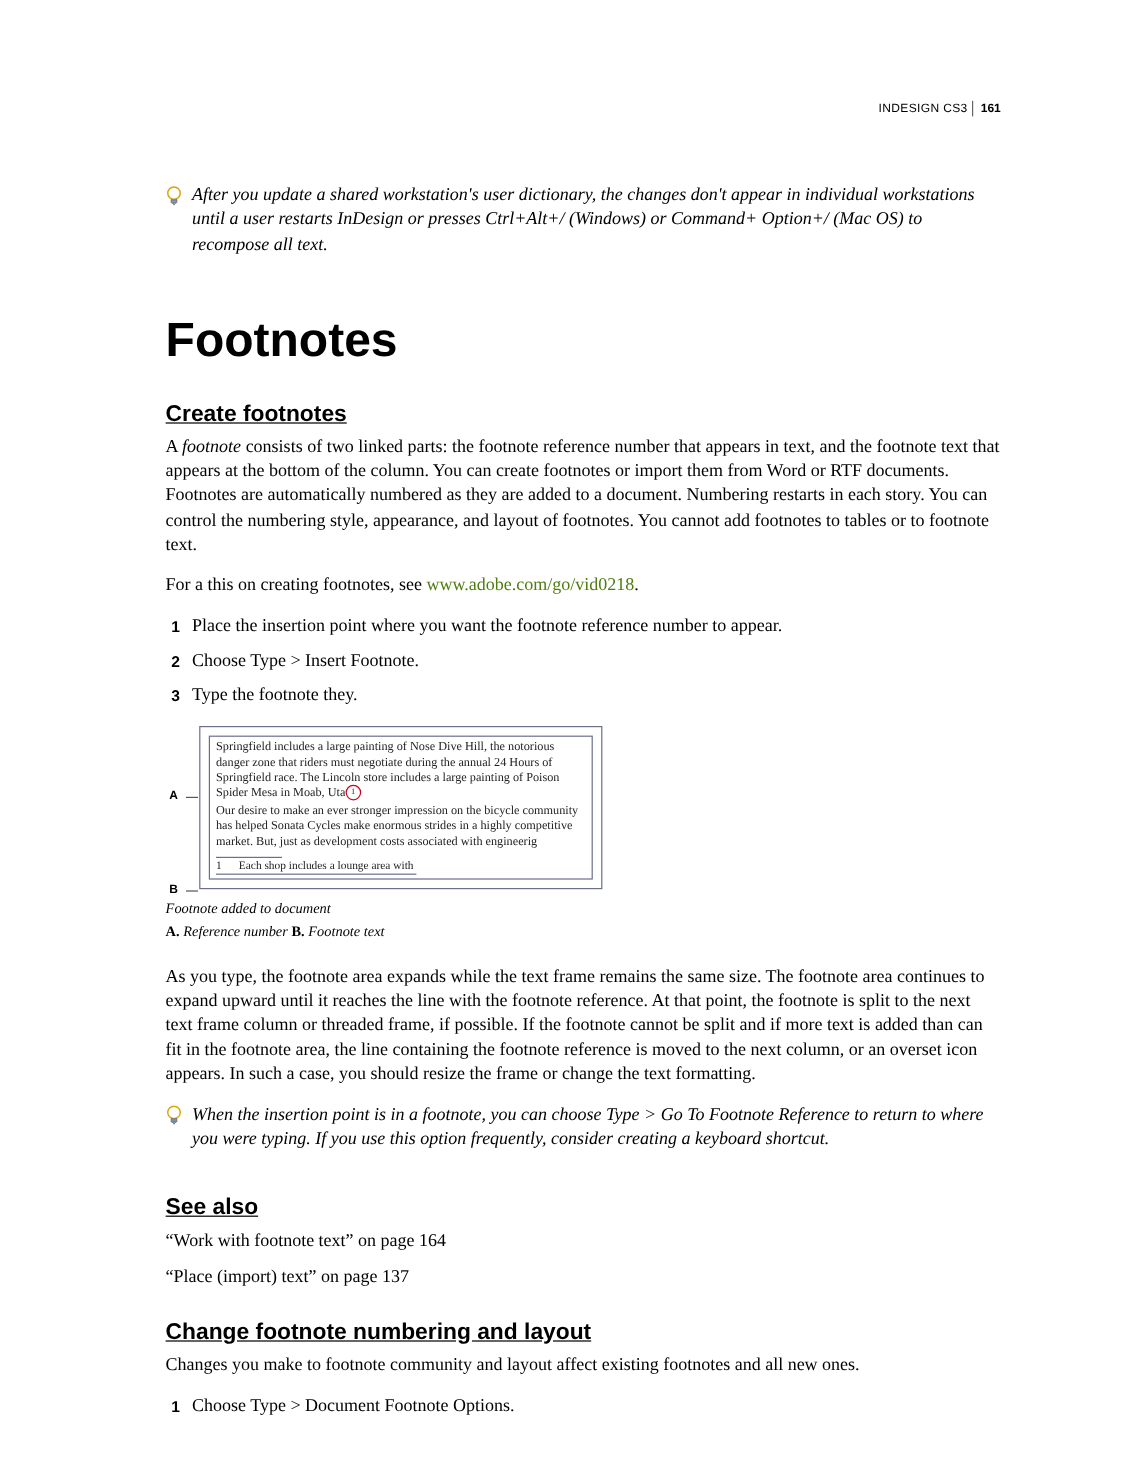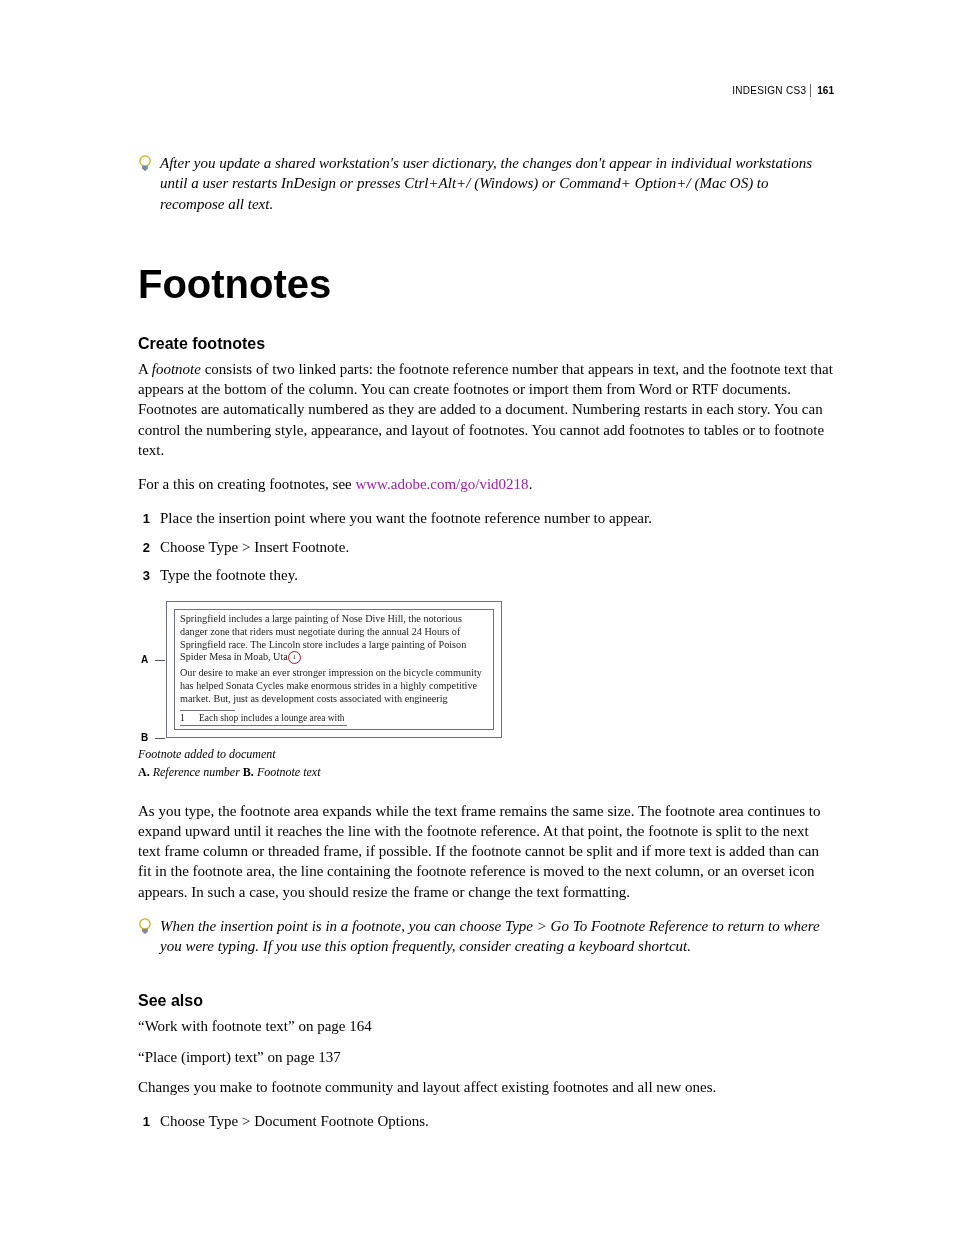--- a/index.html
+++ b/index.html
@@ -58,30 +58,31 @@
 
   h1 {
     font-family: "Myriad Pro", "Helvetica Neue", Arial, sans-serif;
     font-weight: 700;
     font-size: 40px;
     margin: 48px 0 28px 0;
   }
   h2 {
     font-family: "Myriad Pro", "Helvetica Neue", Arial, sans-serif;
     font-weight: 700;
-    font-size: 16px;
+    font-size: 19px;
     margin: 26px 0 6px 0;
+    text-decoration: underline;
   }
   p.body {
     font-size: 15px;
     line-height: 1.35;
     margin: 6px 0 14px 0;
   }
   a.link {
-    color: #a21caf;
+    color: #4d7c0f;
     text-decoration: none;
   }
 
   ol.steps {
     list-style: none;
     padding: 0;
     margin: 8px 0 16px 0;
   }
   ol.steps li {
     display: flex;
@@ -267,20 +268,21 @@
         <path d="M5.5 14 L8.5 14 L7 16 Z" fill="#8aa5c7" stroke="#555" stroke-width="0.4"></path>
       </svg>
     </span>
     <p>When the insertion point is in a footnote, you can choose Type &gt; Go To Footnote Reference to return to where you were typing. If you use this option frequently, consider creating a keyboard shortcut.</p>
   </div>
 
   <h2>See also</h2>
   <p class="seealso-item">“Work with footnote text” on page 164</p>
   <p class="seealso-item">“Place (import) text” on page 137</p>
 
+  <h2>Change footnote numbering and layout</h2>
   <p class="body">Changes you make to footnote community and layout affect existing footnotes and all new ones.</p>
 
   <ol class="steps">
     <li>
         <span class="num">1</span>
         <span>Choose Type &gt; Document Footnote Options.</span>
       </li>
   </ol>
 
 </div>

